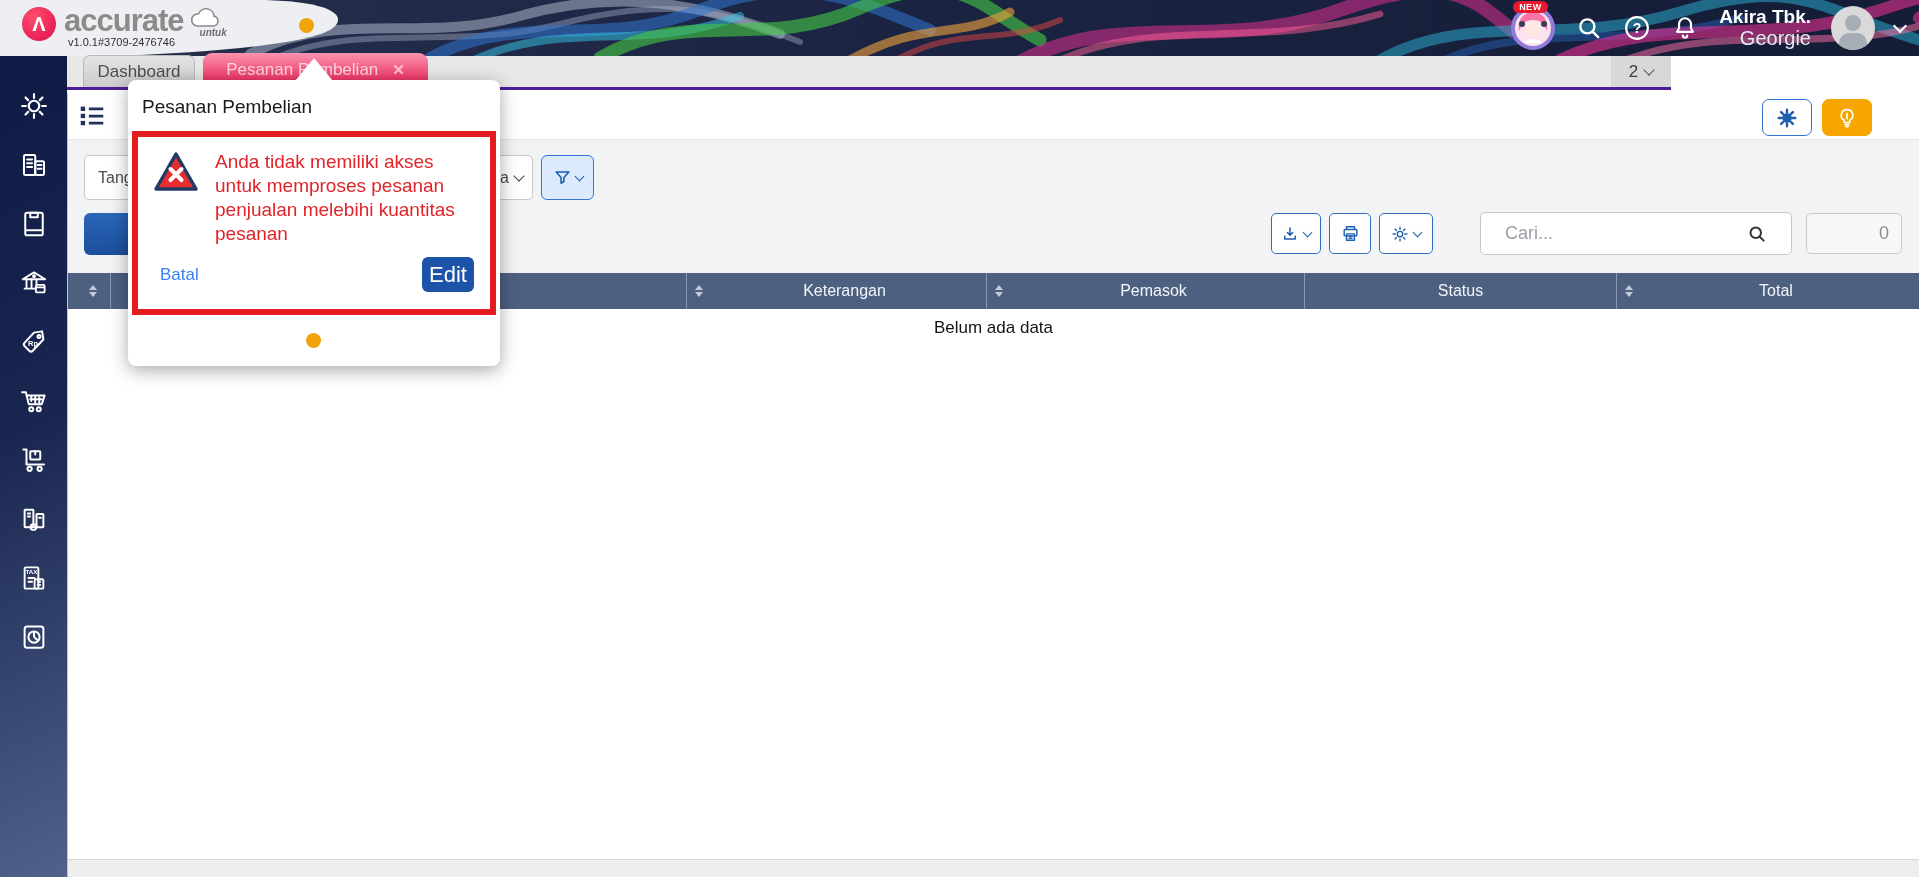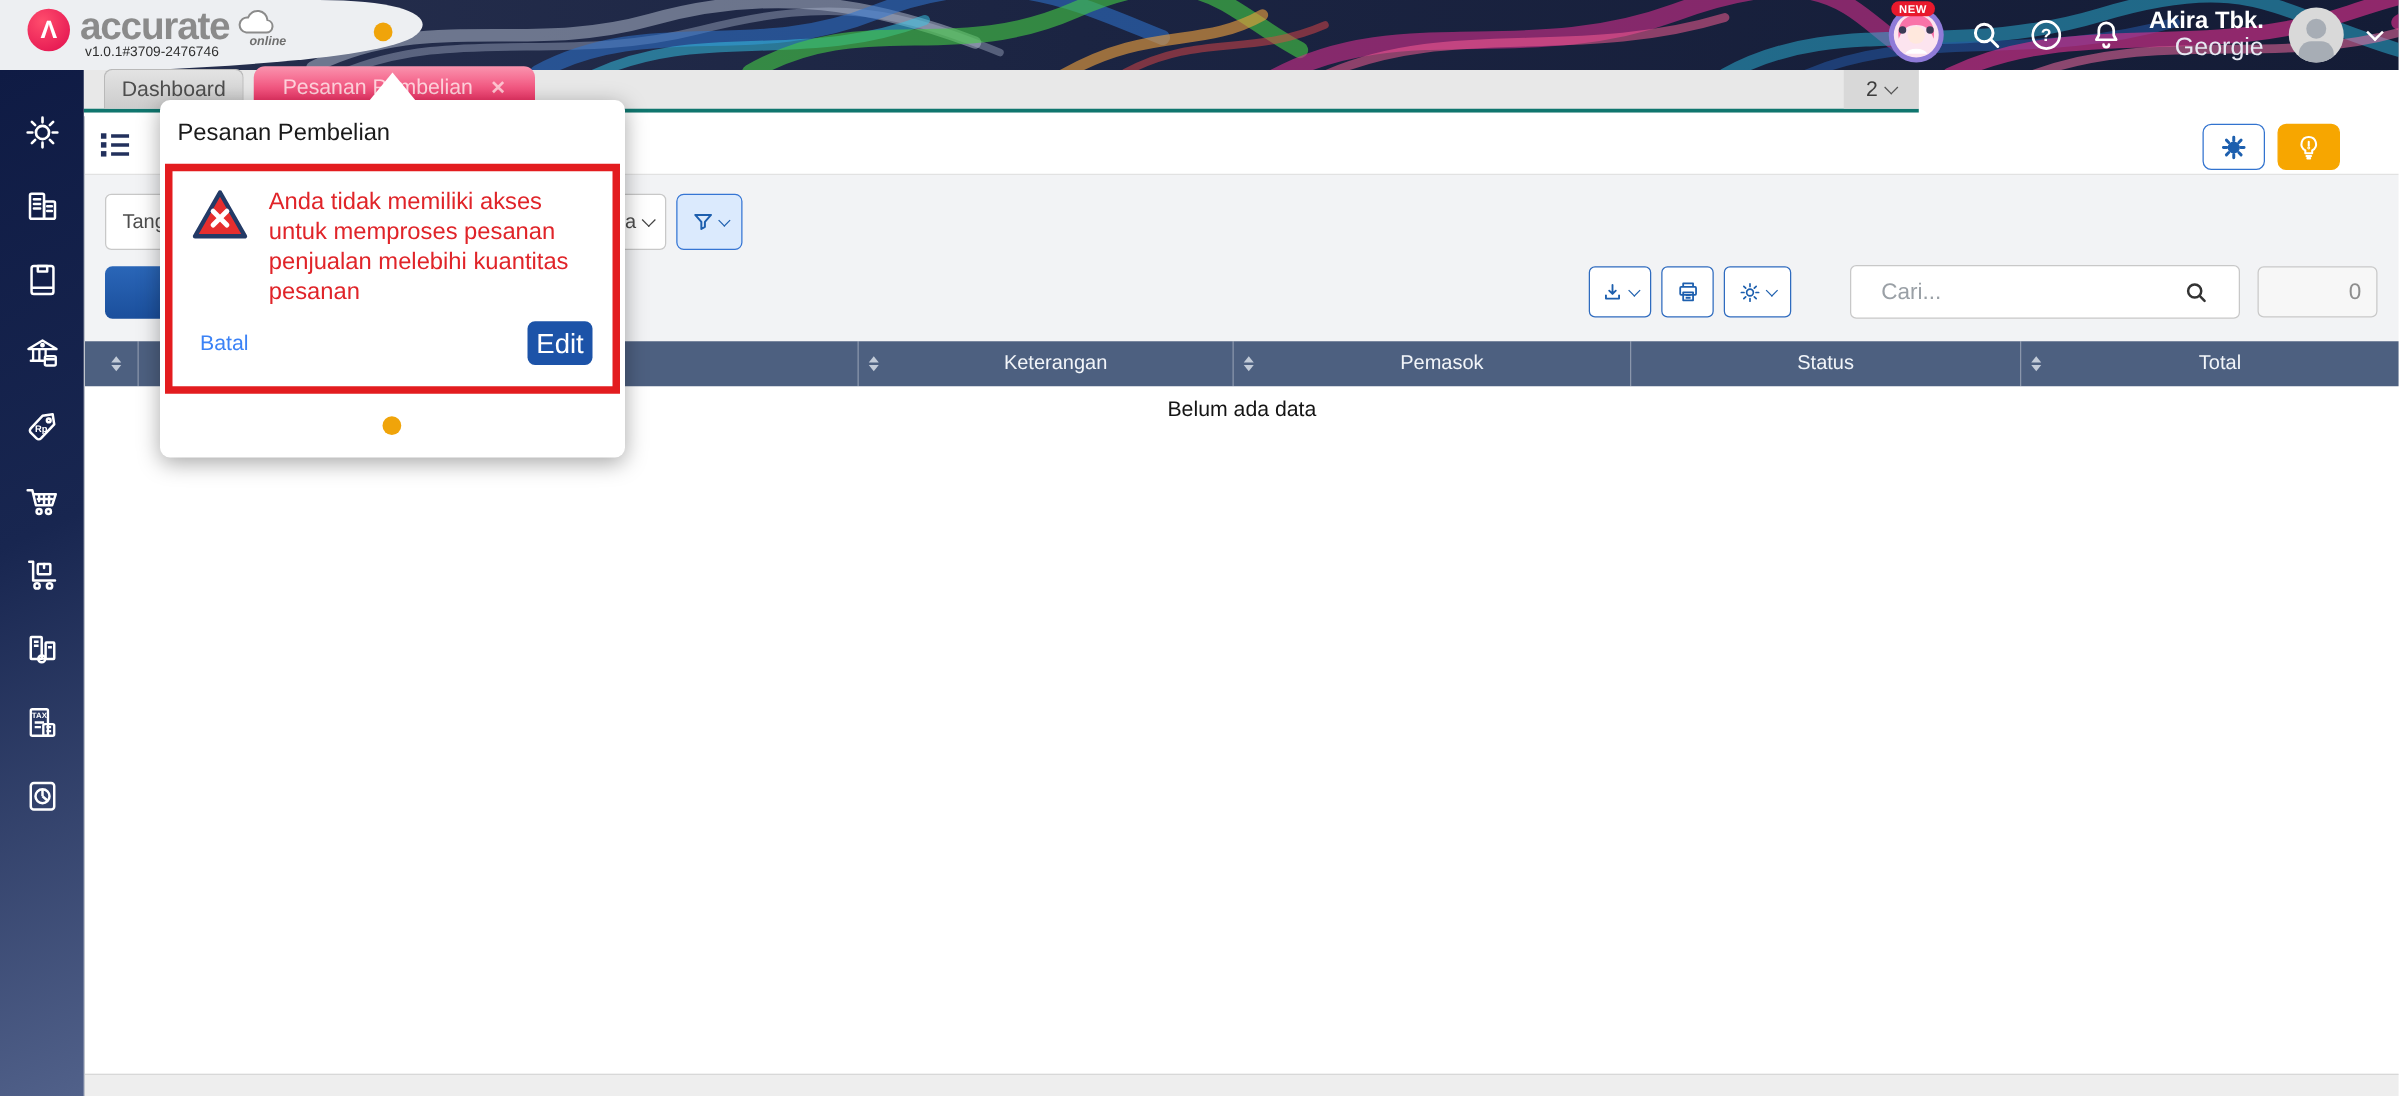--- a/index.html
+++ b/index.html
@@ -25,21 +25,21 @@
   .badge-new { position:absolute; top:-5px; left:2px; background:#e8192c; color:#fff; font-size:9px; font-weight:bold; padding:1px 6px; border-radius:8px; letter-spacing:.5px; }
   .userbox { text-align:right; color:#fff; line-height:1.15; }
   .userbox .co { font-size:19px; font-weight:bold; }
   .userbox .nm { font-size:20px; color:#e6e9f2; }
   .user-avatar { width:44px; height:44px; border-radius:50%; background:#d9d9d9; position:relative; overflow:hidden; }
   .user-avatar .head { position:absolute; left:14px; top:9px; width:16px; height:16px; border-radius:50%; background:#a7adb5; }
   .user-avatar .bod { position:absolute; left:8px; top:27px; width:28px; height:18px; border-radius:10px 10px 0 0; background:#a7adb5; }
   .chev { width:10px; height:10px; border-right:2px solid #fff; border-bottom:2px solid #fff; transform:rotate(45deg); margin-top:-4px; }
 
   
-  .tabbar { position:absolute; left:67px; top:56px; width:1468px; height:34px; background:#e8e8e8; border-bottom:3px solid #0f766e; }
+  .tabbar { position:absolute; left:67px; top:56px; width:1604px; height:34px; background:#e8e8e8; border-bottom:3px solid #4c1d95; }
   .tab { position:absolute; bottom:0; display:flex; align-items:center; justify-content:center; cursor:pointer; }
   .tab-inactive { left:16px; width:112px; height:32px; background:linear-gradient(180deg,#e3e3e3,#cccccc); border:1px solid #b9b9b9; border-bottom:none; border-radius:7px 7px 0 0; color:#4e4e4e; font-size:17px; }
   .tab-active { left:136px; width:225px; height:34px; background:linear-gradient(180deg,#fa93ae 0%,#ee2f63 85%); border-radius:9px 9px 0 0; color:#ffd2dc; font-size:17px; gap:14px; }
   .tab-close { color:#ffc3d0; font-size:15px; font-weight:bold; }
   .tab-overflow { position:absolute; right:0; top:0; width:60px; height:31px; background:#d8d8d8; display:flex; align-items:center; justify-content:center; gap:7px; color:#3c3c3c; font-size:17px; cursor:pointer; }
   .tab-overflow .cv { width:8px; height:8px; border-right:1.5px solid #555; border-bottom:1.5px solid #555; transform:rotate(45deg); margin-top:-4px; }
 
   
   .sidebar { position:absolute; left:0; top:56px; width:67px; height:821px; background:linear-gradient(155deg,#0f1b44 0%,#182650 45%,#51618a 100%); display:flex; flex-direction:column; align-items:center; padding-top:30px; gap:19px; z-index:2; }
   .side-item { width:40px; height:40px; display:flex; align-items:center; justify-content:center; cursor:pointer; }
@@ -120,21 +120,21 @@
       <path d="M0 0 H255 C330 0 352 16 330 30 C300 46 200 52 120 56 L0 56 Z" fill="#edeff2"></path>
     </svg>
 
     <div class="brand">
       <div class="brand-circle">Λ</div>
       <div class="brand-name">accurate</div>
       <div class="brand-cloud">
         <svg width="34" height="26" viewBox="0 0 34 26">
             <path d="M9 20h16a5 5 0 0 0 1-9.9A8 8 0 0 0 10.5 8 5.5 5.5 0 0 0 9 20z" fill="#fff" stroke="#8b8b8b" stroke-width="1.6"></path>
           </svg>
-        <div class="brand-sub">online</div>
+        <div class="brand-sub">untuk</div>
       </div>
     </div>
     <div class="version">v1.0.1#3709-2476746</div>
     <div class="dot dot-top"></div>
 
     <div class="nav-right">
       <div class="anime">
         <div class="ring">
           <svg width="38" height="38" viewBox="0 0 38 38">
             <circle cx="19" cy="19" r="18" fill="#fce4ef"></circle>

